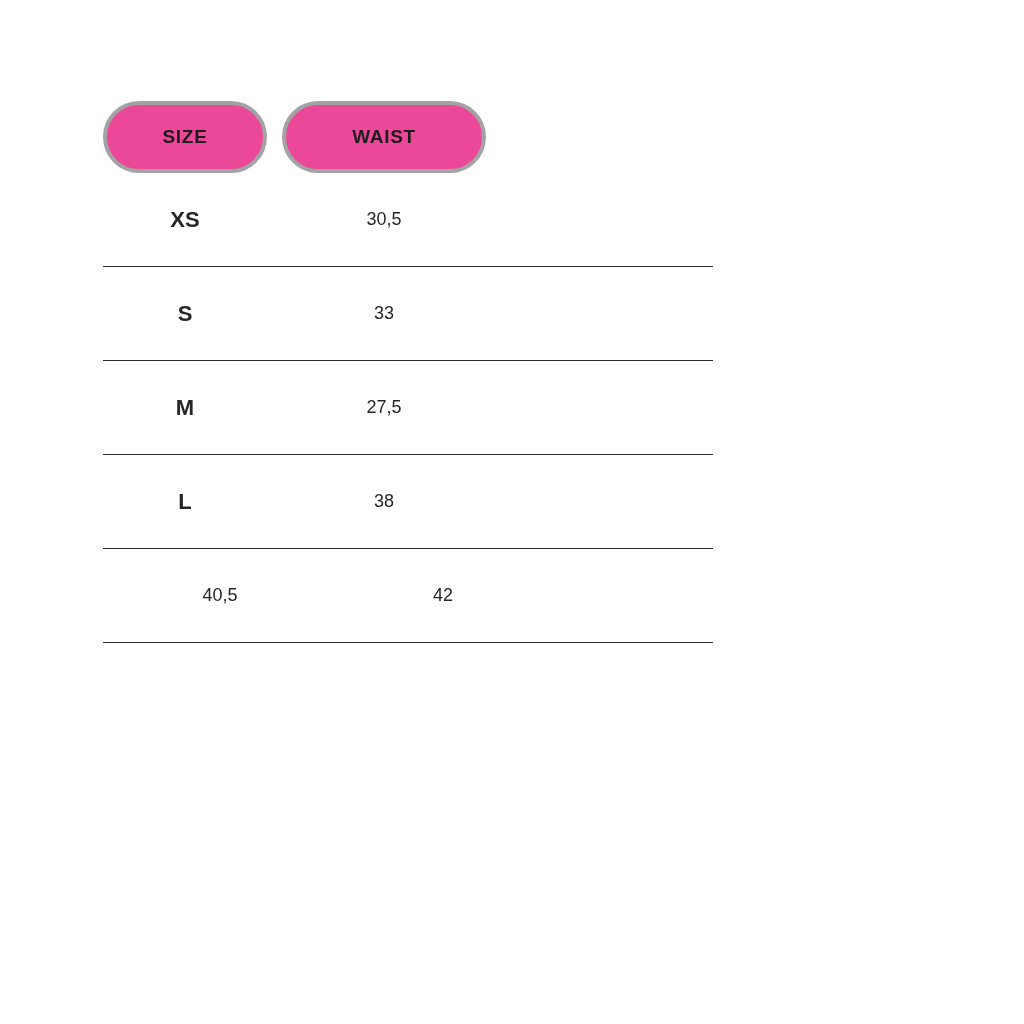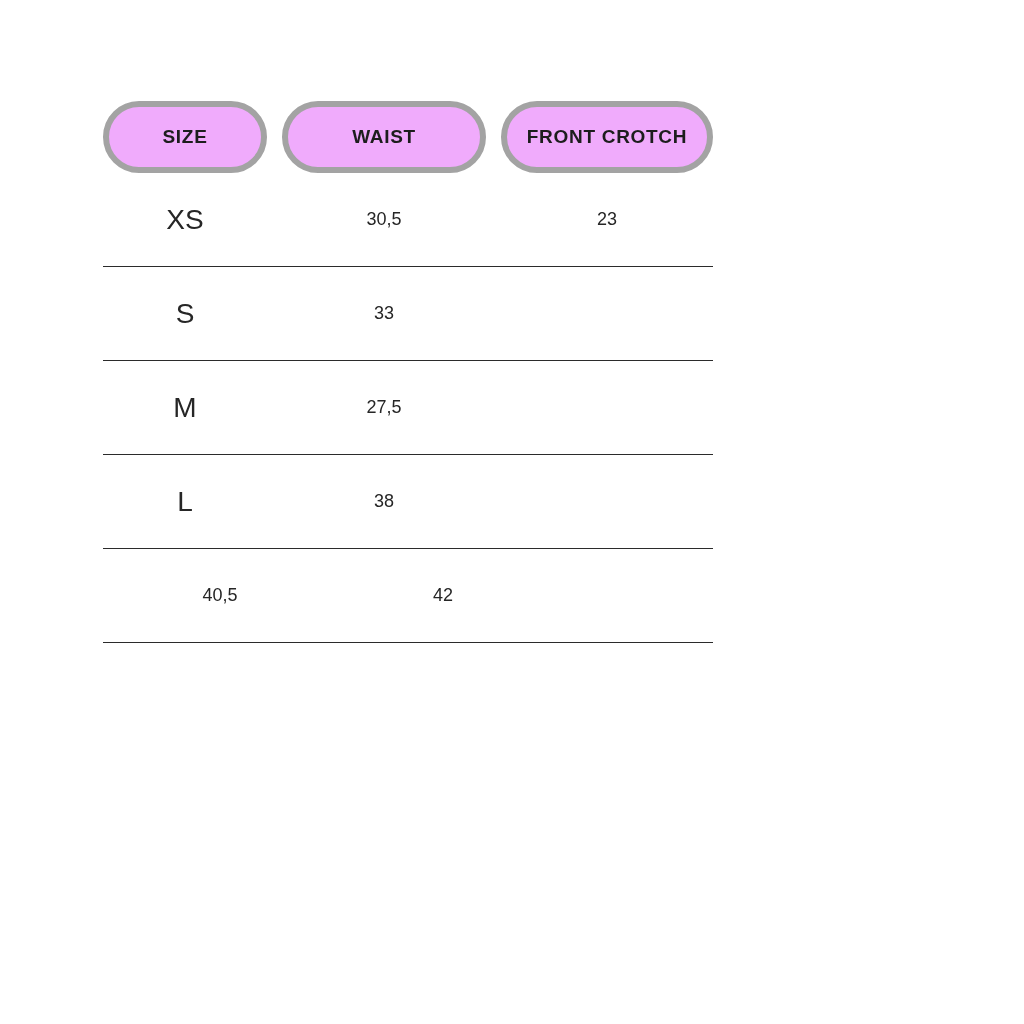--- a/index.html
+++ b/index.html
@@ -31,23 +31,23 @@
 
   
   .header-row {
     display: flex;
     align-items: center;
     height: 72px;
   }
   .pill {
     box-sizing: border-box;
     height: 72px;
-    border: 6px solid #a3a3a3;
+    border: 4px solid #a3a3a3;
     border-radius: 40px;
-    background: #f0abfc;
+    background: #ec4899;
     display: flex;
     align-items: center;
     justify-content: center;
     font-size: 19px;
     font-weight: bold;
     letter-spacing: 0.7px;
     color: #1d1d1d;
     white-space: nowrap;
   }
   .pill.col-size  { width: 164px; }
@@ -68,22 +68,22 @@
   .row .cell {
     display: flex;
     align-items: center;
     justify-content: center;
     height: 100%;
     font-size: 18px;
     color: #262626;
   }
   .row .cell.c-size {
     width: 164px;
-    font-weight: normal;
-    font-size: 28px;
+    font-weight: bold;
+    font-size: 22px;
     text-align: right;
   }
   .row .cell.c-waist {
     width: 204px;
     margin-left: 15px;
     font-weight: normal;
   }
   .row .cell.c-front {
     width: 212px;
     margin-left: 15px;
@@ -96,31 +96,27 @@
 <div class="page">
   <div class="size-table">
 
     <div class="header-row">
       <div class="pill col-size">
         <span>SIZE</span>
       </div>
       <div class="pill col-waist">
         <span>WAIST</span>
       </div>
-      <div class="pill col-front">
-        <span>FRONT CROTCH</span>
-      </div>
     </div>
 
     <div class="body-rows">
 
       <div class="row">
         <div class="cell c-size">XS</div>
         <div class="cell c-waist">30,5</div>
-        <div class="cell c-front">23</div>
       </div>
 
       <div class="row">
         <div class="cell c-size">S</div>
         <div class="cell c-waist">33</div>
       </div>
 
       <div class="row">
         <div class="cell c-size">M</div>
         <div class="cell c-waist">27,5</div>

